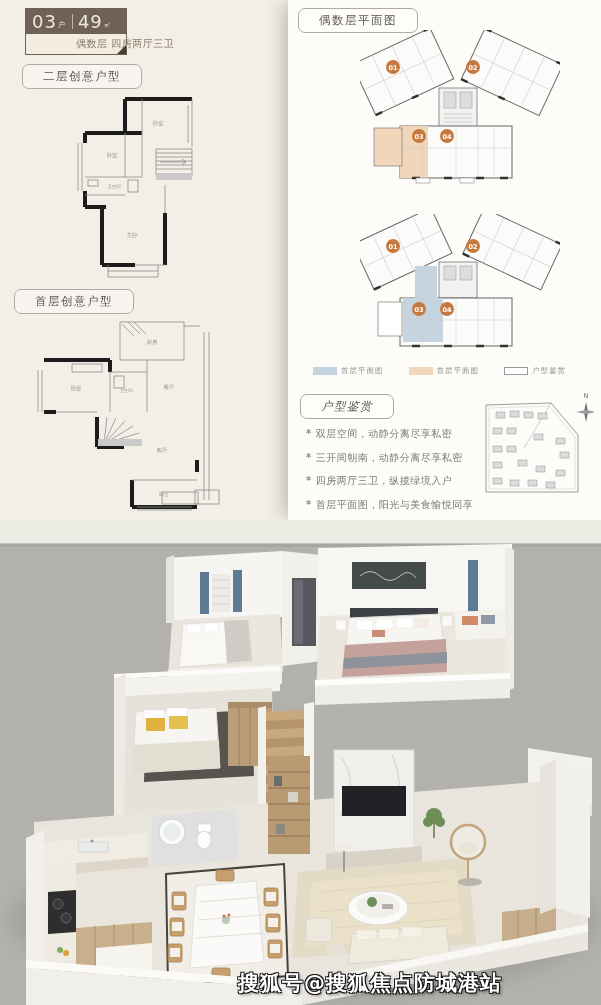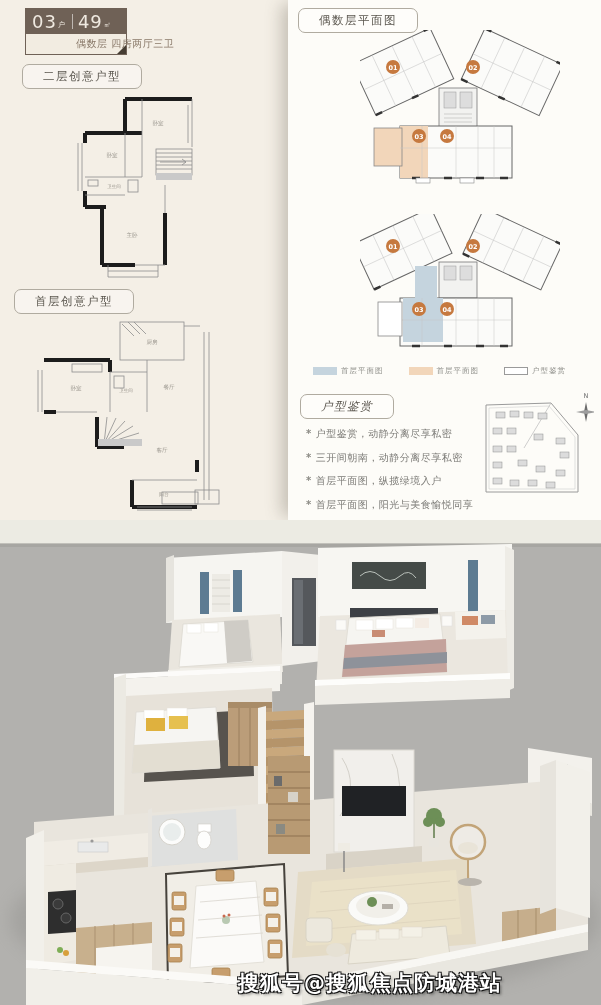--- a/index.html
+++ b/index.html
@@ -201,29 +201,29 @@
               <rect x="0.5" y="0.5" width="23" height="7" stroke="#9a9a9a" stroke-width="1" fill="#ffffff"></rect>
             </svg>
           <span>户型鉴赏</span>
         </div>
       </div>
 
       <div class="tag" style="left:12px;top:394px;font-style:italic;">户型鉴赏</div>
       <ul class="bullets">
         <li>
             <span class="bullet-glyph">*</span>
-            <span>户型鉴赏，动静分离尽享私密</span>
+            <span>双层空间，动静分离尽享私密</span>
           </li>
         <li>
             <span class="bullet-glyph">*</span>
             <span>三开间朝南，动静分离尽享私密</span>
           </li>
         <li>
             <span class="bullet-glyph">*</span>
-            <span>首层平面图，纵揽绿境入户</span>
+            <span>四房两厅三卫，纵揽绿境入户</span>
           </li>
         <li>
             <span class="bullet-glyph">*</span>
             <span>首层平面图，阳光与美食愉悦同享</span>
           </li>
       </ul>
 
       <svg style="position:absolute;left:188px;top:390px;" width="118" height="118" viewBox="0 0 118 118">
         <polygon points="10,15 75,13 102,45 102,102 10,102" fill="none" stroke="#9a9a9a" stroke-width="1"></polygon>
         <polygon points="13,18 73,16 99,47 99,99 13,99" fill="none" stroke="#cfcfcf" stroke-width="0.6"></polygon>

